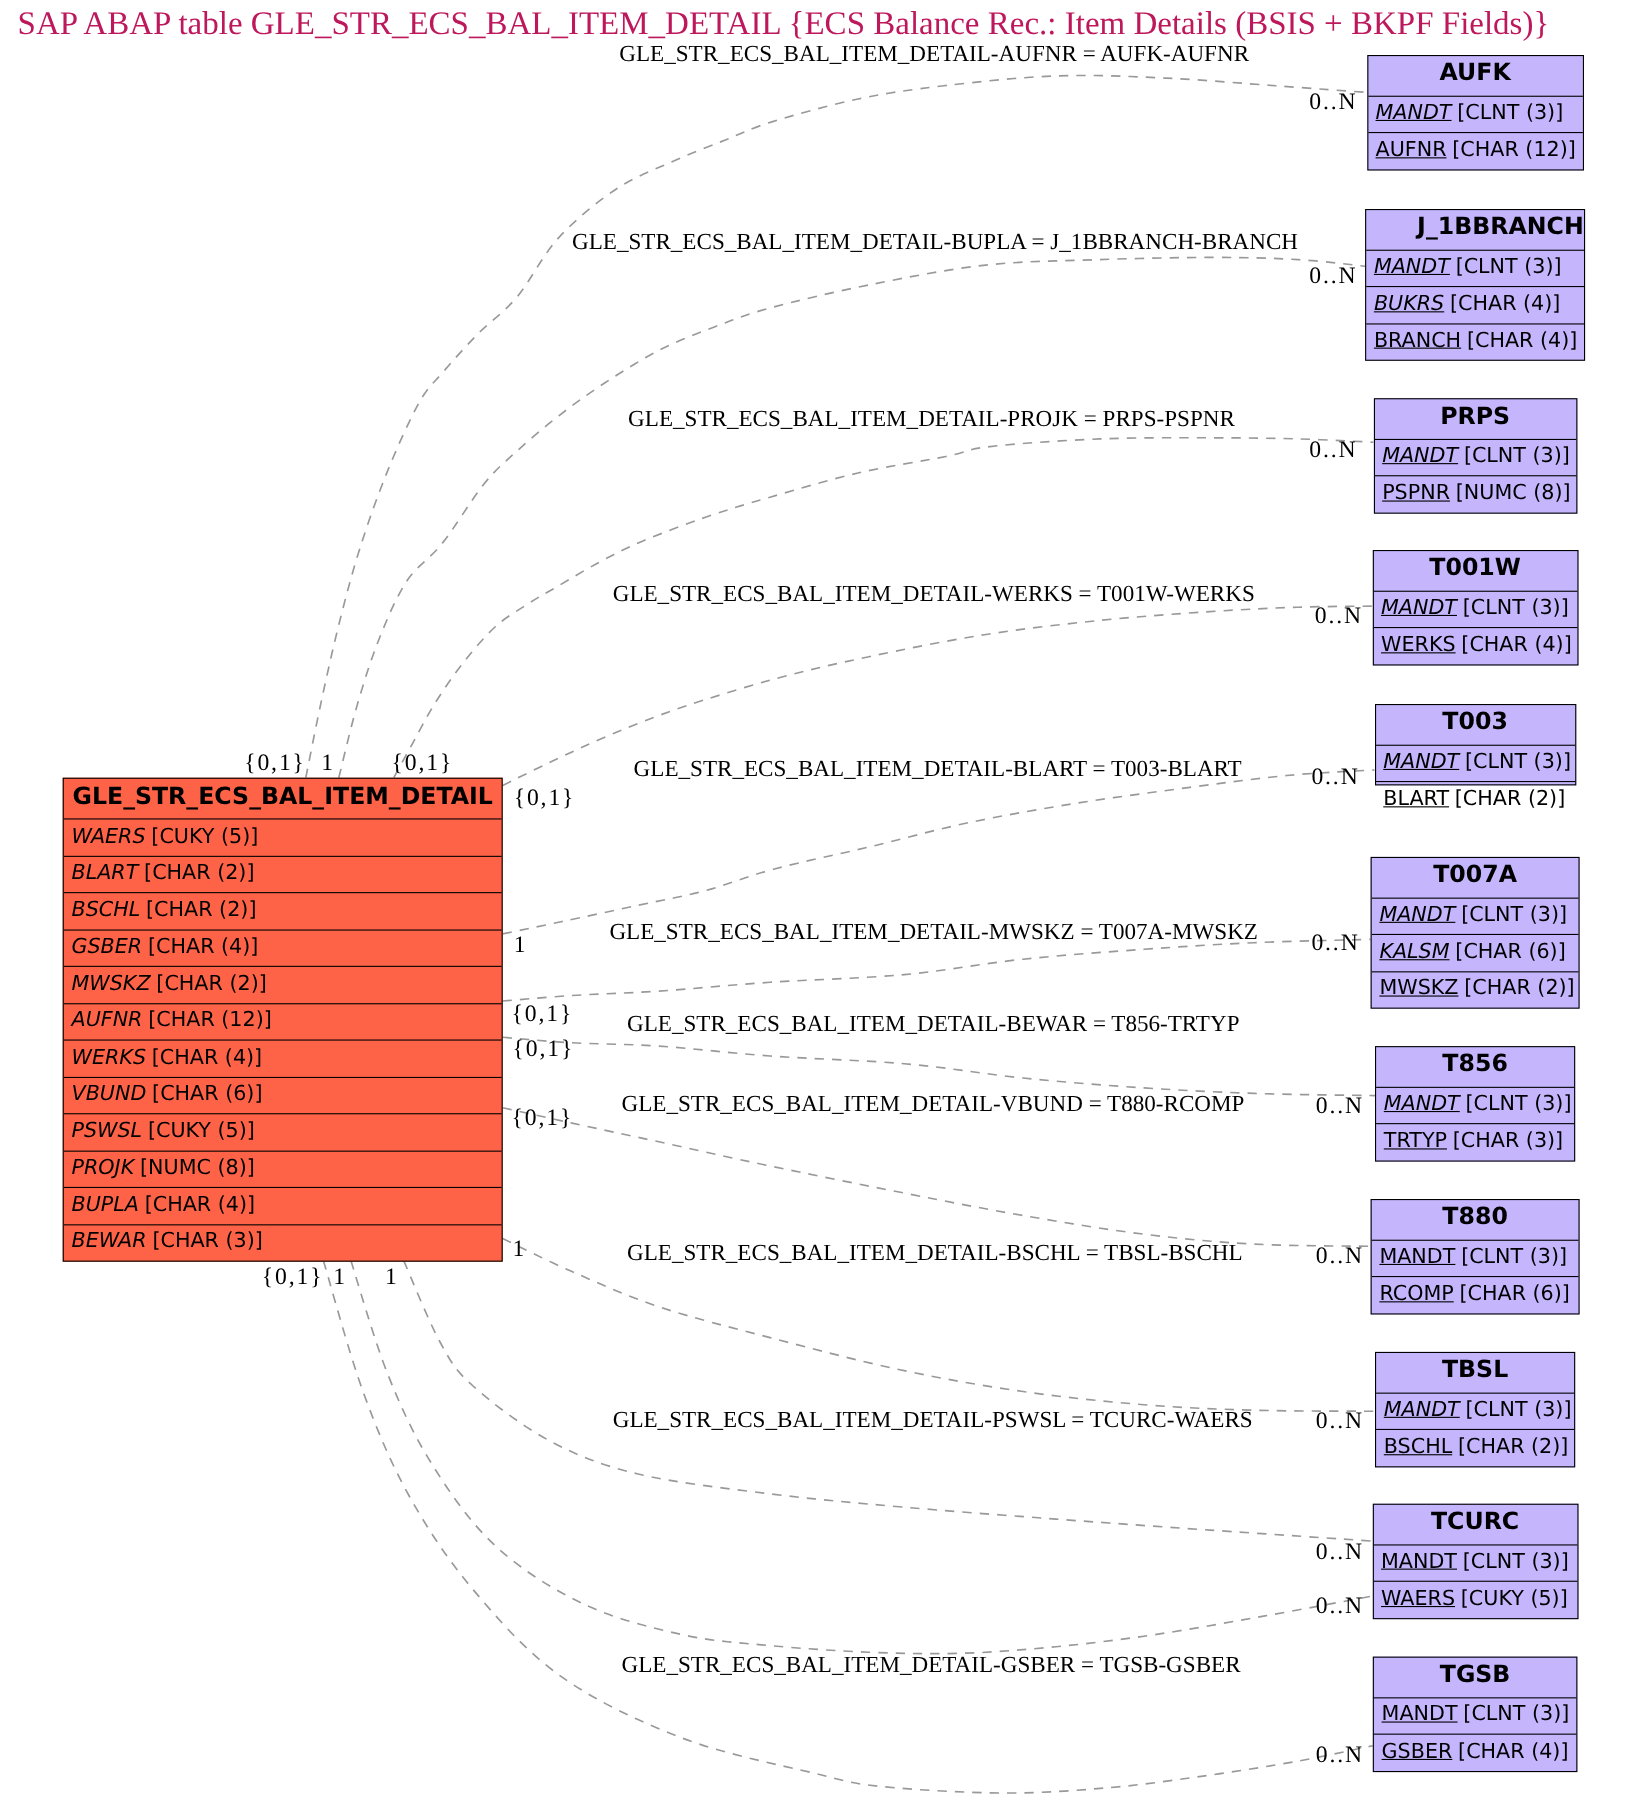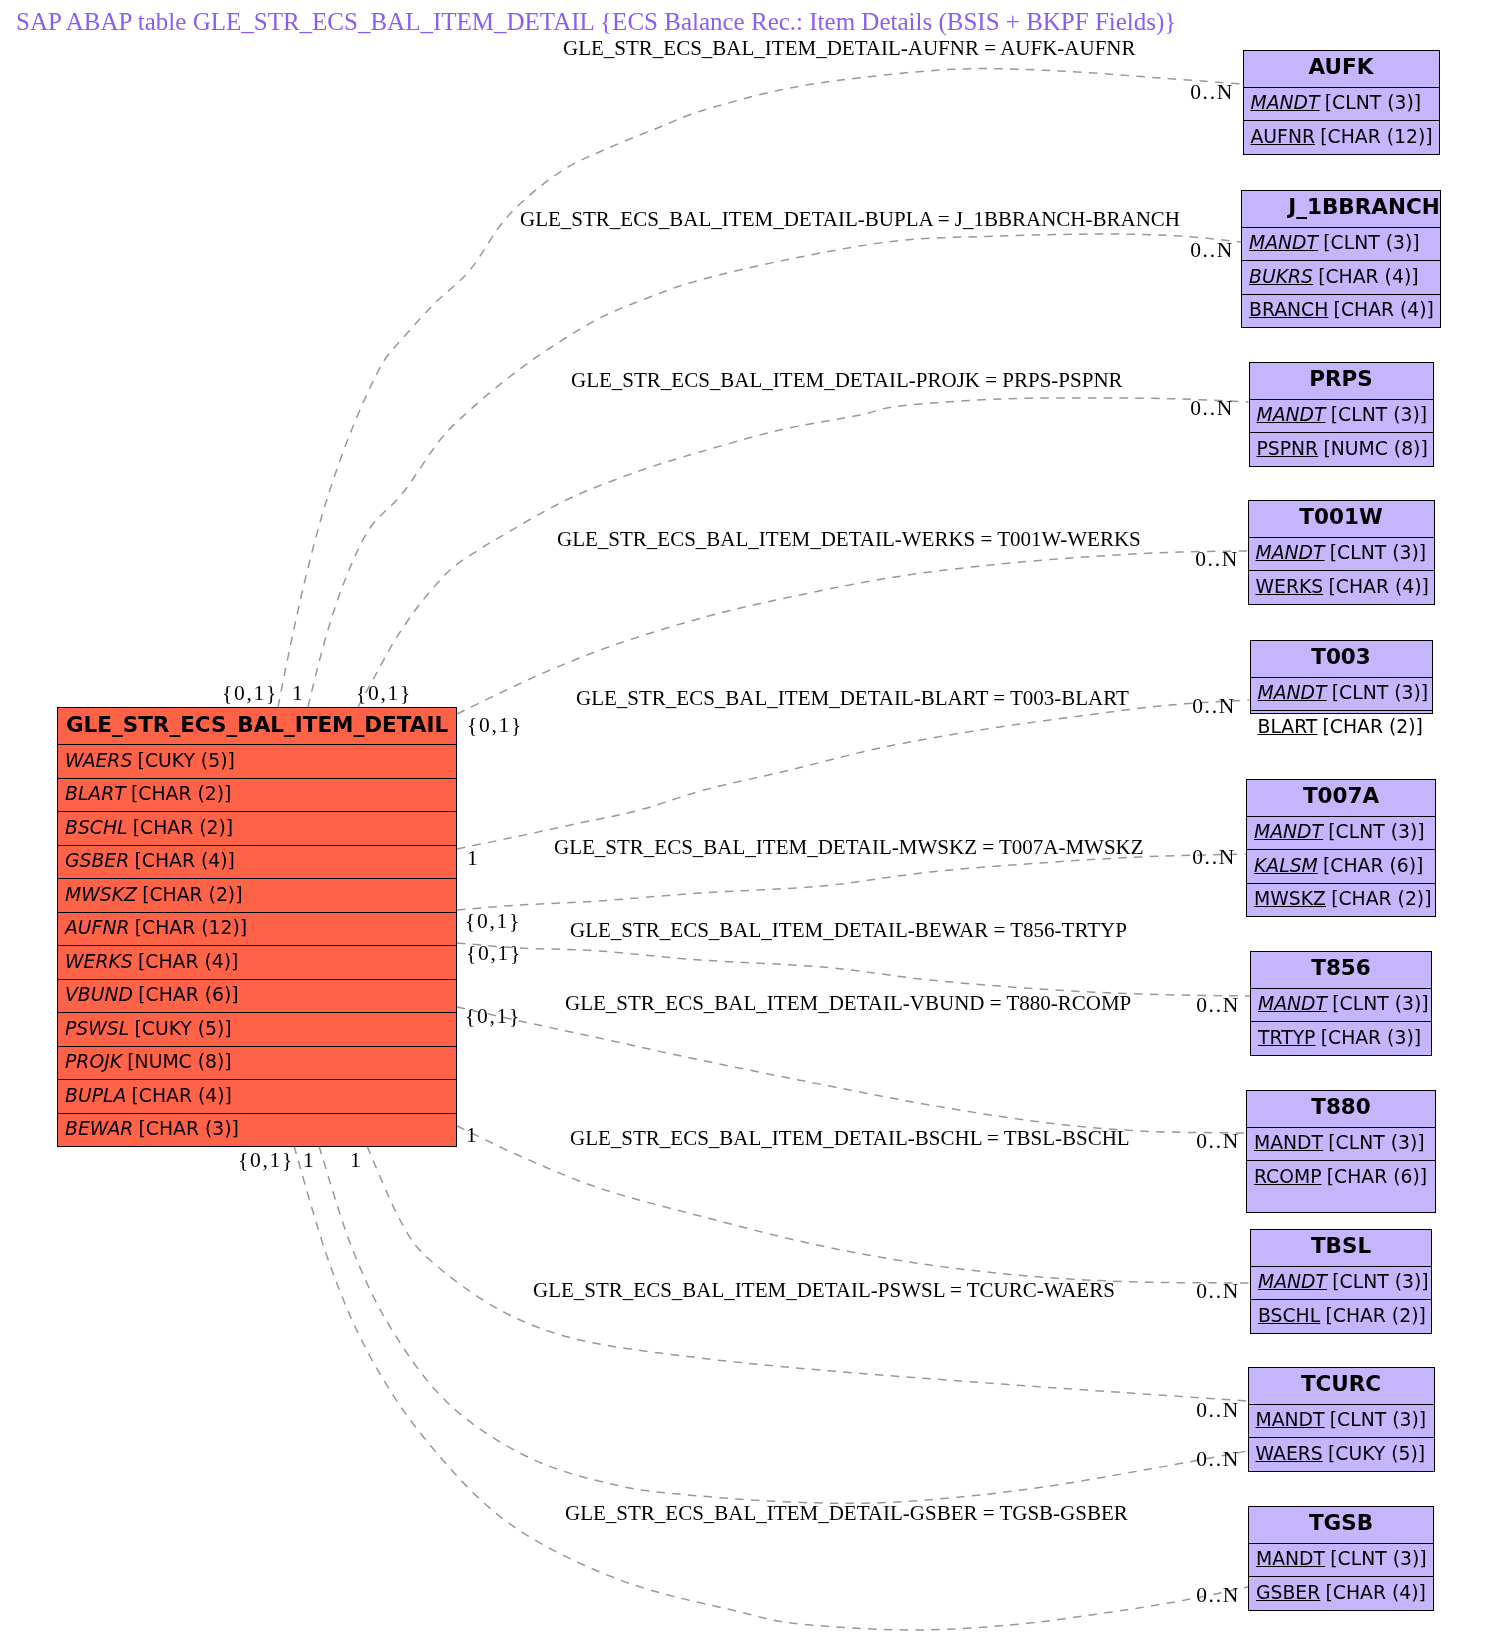--- a/index.html
+++ b/index.html
@@ -1,19 +1,19 @@
 <!DOCTYPE html>
 <html><head>
 <meta charset="utf-8">
 <style>
 html,body{margin:0;padding:0;background:#ffffff;}
 body{width:1497px;height:1635px;position:relative;overflow:hidden;}
 #diagram{position:absolute;left:0;top:0;width:1497px;height:1635px;}
 #doc-title{position:absolute;left:16px;top:6px;font-family:"Liberation Serif",serif;
-  font-size:25px;line-height:32px;color:#8b5cf6;white-space:nowrap;}
+  font-size:30px;line-height:32px;color:#be185d;white-space:nowrap;}
 svg#connectors{position:absolute;left:0;top:0;width:1497px;height:1635px;overflow:visible;}
 svg#connectors path{fill:none;stroke:#999999;stroke-width:1.5;stroke-dasharray:8.5 7.3;}
 .etab{position:absolute;box-sizing:border-box;border:1.7px solid #000;}
 .etab .thead{font-family:"DejaVu Sans",sans-serif;font-weight:bold;font-size:21.5px;
    text-align:center;color:#000;display:flex;align-items:center;justify-content:center;
    box-sizing:border-box;padding-bottom:4px;}
 .etab .trow{font-family:"DejaVu Sans",sans-serif;font-size:18.8px;color:#000;
    display:flex;align-items:center;box-sizing:border-box;padding-left:7px;padding-bottom:3px;
    border-top:1.7px solid #000;white-space:nowrap;}
 .main-table{background:#ff6347;}
@@ -174,21 +174,21 @@
     <div class="thead" style="height:36.3px;">T856</div>
     <div class="trow" style="height:33.5px;">
         <span class="fname keyf">MANDT</span>
         <span class="ftype">[CLNT (3)]</span>
       </div>
     <div class="trow" style="height:33.5px;">
         <span class="fname plain">TRTYP</span>
         <span class="ftype">[CHAR (3)]</span>
       </div>
   </div>
-  <div class="etab ref-table" style="left:1246px;top:1089.5px;width:190px;height:123px;">
+  <div class="etab ref-table" style="left:1246px;top:1089.5px;width:190px;height:105px;">
     <div class="thead" style="height:36.3px;">T880</div>
     <div class="trow" style="height:33.5px;">
         <span class="fname plain">MANDT</span>
         <span class="ftype">[CLNT (3)]</span>
       </div>
     <div class="trow" style="height:33.5px;">
         <span class="fname plain">RCOMP</span>
         <span class="ftype">[CHAR (6)]</span>
       </div>
   </div>
@@ -227,21 +227,21 @@
   </div>
   <div class="rlabel" style="left:563px;top:36px;">GLE_STR_ECS_BAL_ITEM_DETAIL-AUFNR = AUFK-AUFNR</div>
   <div class="rlabel" style="left:520px;top:207px;">GLE_STR_ECS_BAL_ITEM_DETAIL-BUPLA = J_1BBRANCH-BRANCH</div>
   <div class="rlabel" style="left:571px;top:368px;">GLE_STR_ECS_BAL_ITEM_DETAIL-PROJK = PRPS-PSPNR</div>
   <div class="rlabel" style="left:557px;top:527px;">GLE_STR_ECS_BAL_ITEM_DETAIL-WERKS = T001W-WERKS</div>
   <div class="rlabel" style="left:576px;top:686px;">GLE_STR_ECS_BAL_ITEM_DETAIL-BLART = T003-BLART</div>
   <div class="rlabel" style="left:554px;top:835px;">GLE_STR_ECS_BAL_ITEM_DETAIL-MWSKZ = T007A-MWSKZ</div>
   <div class="rlabel" style="left:570px;top:918px;">GLE_STR_ECS_BAL_ITEM_DETAIL-BEWAR = T856-TRTYP</div>
   <div class="rlabel" style="left:565px;top:991px;">GLE_STR_ECS_BAL_ITEM_DETAIL-VBUND = T880-RCOMP</div>
   <div class="rlabel" style="left:570px;top:1126px;">GLE_STR_ECS_BAL_ITEM_DETAIL-BSCHL = TBSL-BSCHL</div>
-  <div class="rlabel" style="left:533px;top:1278px;">GLE_STR_ECS_BAL_ITEM_DETAIL-PSWSL = TCURC-WAERS</div>
+  <div class="rlabel" style="left:557px;top:1278px;">GLE_STR_ECS_BAL_ITEM_DETAIL-PSWSL = TCURC-WAERS</div>
   <div class="rlabel" style="left:565px;top:1501px;">GLE_STR_ECS_BAL_ITEM_DETAIL-GSBER = TGSB-GSBER</div>
   <div class="card" style="left:222px;top:680px;">{0,1}</div>
   <div class="card" style="left:292px;top:680px;">1</div>
   <div class="card" style="left:356px;top:680px;">{0,1}</div>
   <div class="card" style="left:467px;top:712px;">{0,1}</div>
   <div class="card" style="left:467px;top:845px;">1</div>
   <div class="card" style="left:465px;top:908px;">{0,1}</div>
   <div class="card" style="left:466px;top:940px;">{0,1}</div>
   <div class="card" style="left:465px;top:1003px;">{0,1}</div>
   <div class="card" style="left:466px;top:1122px;">1</div>

